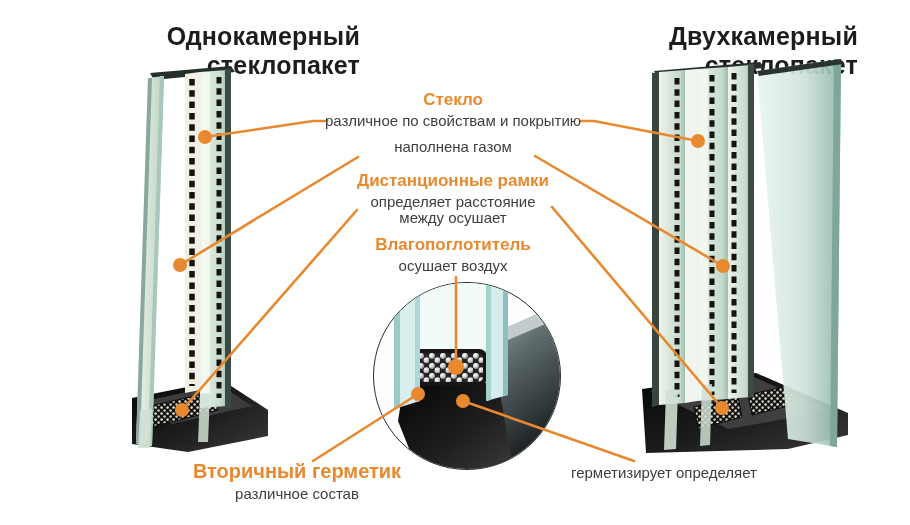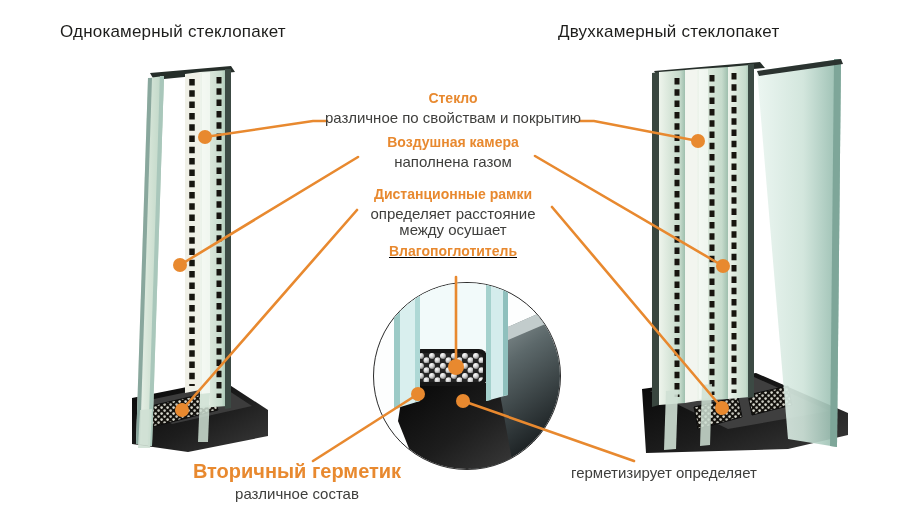--- a/index.html
+++ b/index.html
@@ -3,35 +3,35 @@
 <meta charset="utf-8">
 <style>
   :root{
     --accent:#E8892F; --title:#1D1D1B; --subtitle:#3E3E3C; --background:#FFFFFF;
   }
   *{margin:0;padding:0;box-sizing:border-box;}
   html,body{background:#fff;}
   body{font-family:"Liberation Sans","DejaVu Sans",sans-serif;}
   .canvas{position:relative;width:910px;height:525px;background:var(--background);overflow:hidden;}
 
-  .main-title{position:absolute;font-size:17px;font-weight:normal;color:var(--title);
-    text-align:left;letter-spacing:.2px;}
+  .main-title{position:absolute;font-size:25px;font-weight:bold;color:var(--title);
+    text-align:right;letter-spacing:.2px;}
   .main-title.left{left:60px;top:22px;width:300px;}
   .main-title.right{left:558px;top:22px;width:300px;}
 
   .callout{position:absolute;text-align:center;}
-  .callout .c-title{display:block;font-size:14px;font-weight:bold;color:var(--accent);line-height:1.05;}
+  .callout .c-title{display:block;font-size:17px;font-weight:bold;color:var(--accent);line-height:1.05;}
   .callout .c-sub{display:block;font-size:15px;color:var(--subtitle);line-height:1.1;margin-top:4px;}
   .callout.small .c-title{font-size:20px;}
 
   .co-glass{left:303px;top:91px;width:300px;}
   .co-air{left:303px;top:135px;width:300px;}
-  .co-spacer{left:303px;top:187px;width:300px;}
+  .co-spacer{left:303px;top:172px;width:300px;}
   .co-spacer .c-sub{width:200px;margin-left:auto;margin-right:auto;}
-  .co-desiccant{left:303px;top:244px;width:300px;text-decoration:underline;}
+  .co-desiccant{left:303px;top:236px;width:300px;}
   .co-primary{left:172px;top:461px;width:250px;}
   .co-secondary{left:534px;top:461px;width:260px;}
 
   .unit{position:absolute;}
   .unit-left{left:130px;top:58px;}
   .unit-right{left:638px;top:55px;}
 
   .magnifier{position:absolute;left:373px;top:282px;width:188px;height:188px;border-radius:50%;
     border:1.5px solid #2b2b2b;overflow:hidden;background:#fdfefe;}
 
@@ -199,31 +199,31 @@
       <circle cx="463" cy="401" r="7"></circle>
     </g>
   </svg>
 
   <div class="callout co-glass">
     <span class="c-title">Стекло</span>
     <span class="c-sub">различное по свойствам и покрытию</span>
   </div>
 
   <div class="callout co-air">
-    <span class="c-title">Воздушная камера</span>
     <span class="c-sub">наполнена газом</span>
   </div>
 
   <div class="callout co-spacer">
     <span class="c-title">Дистанционные рамки</span>
     <span class="c-sub">определяет расстояние между осушает</span>
   </div>
 
   <div class="callout co-desiccant">
     <span class="c-title">Влагопоглотитель</span>
+    <span class="c-sub">осушает воздух</span>
   </div>
 
   <div class="callout small co-primary">
     <span class="c-title">Вторичный герметик</span>
     <span class="c-sub">различное состав</span>
   </div>
 
   <div class="callout small co-secondary">
     <span class="c-sub">герметизирует определяет</span>
   </div>

